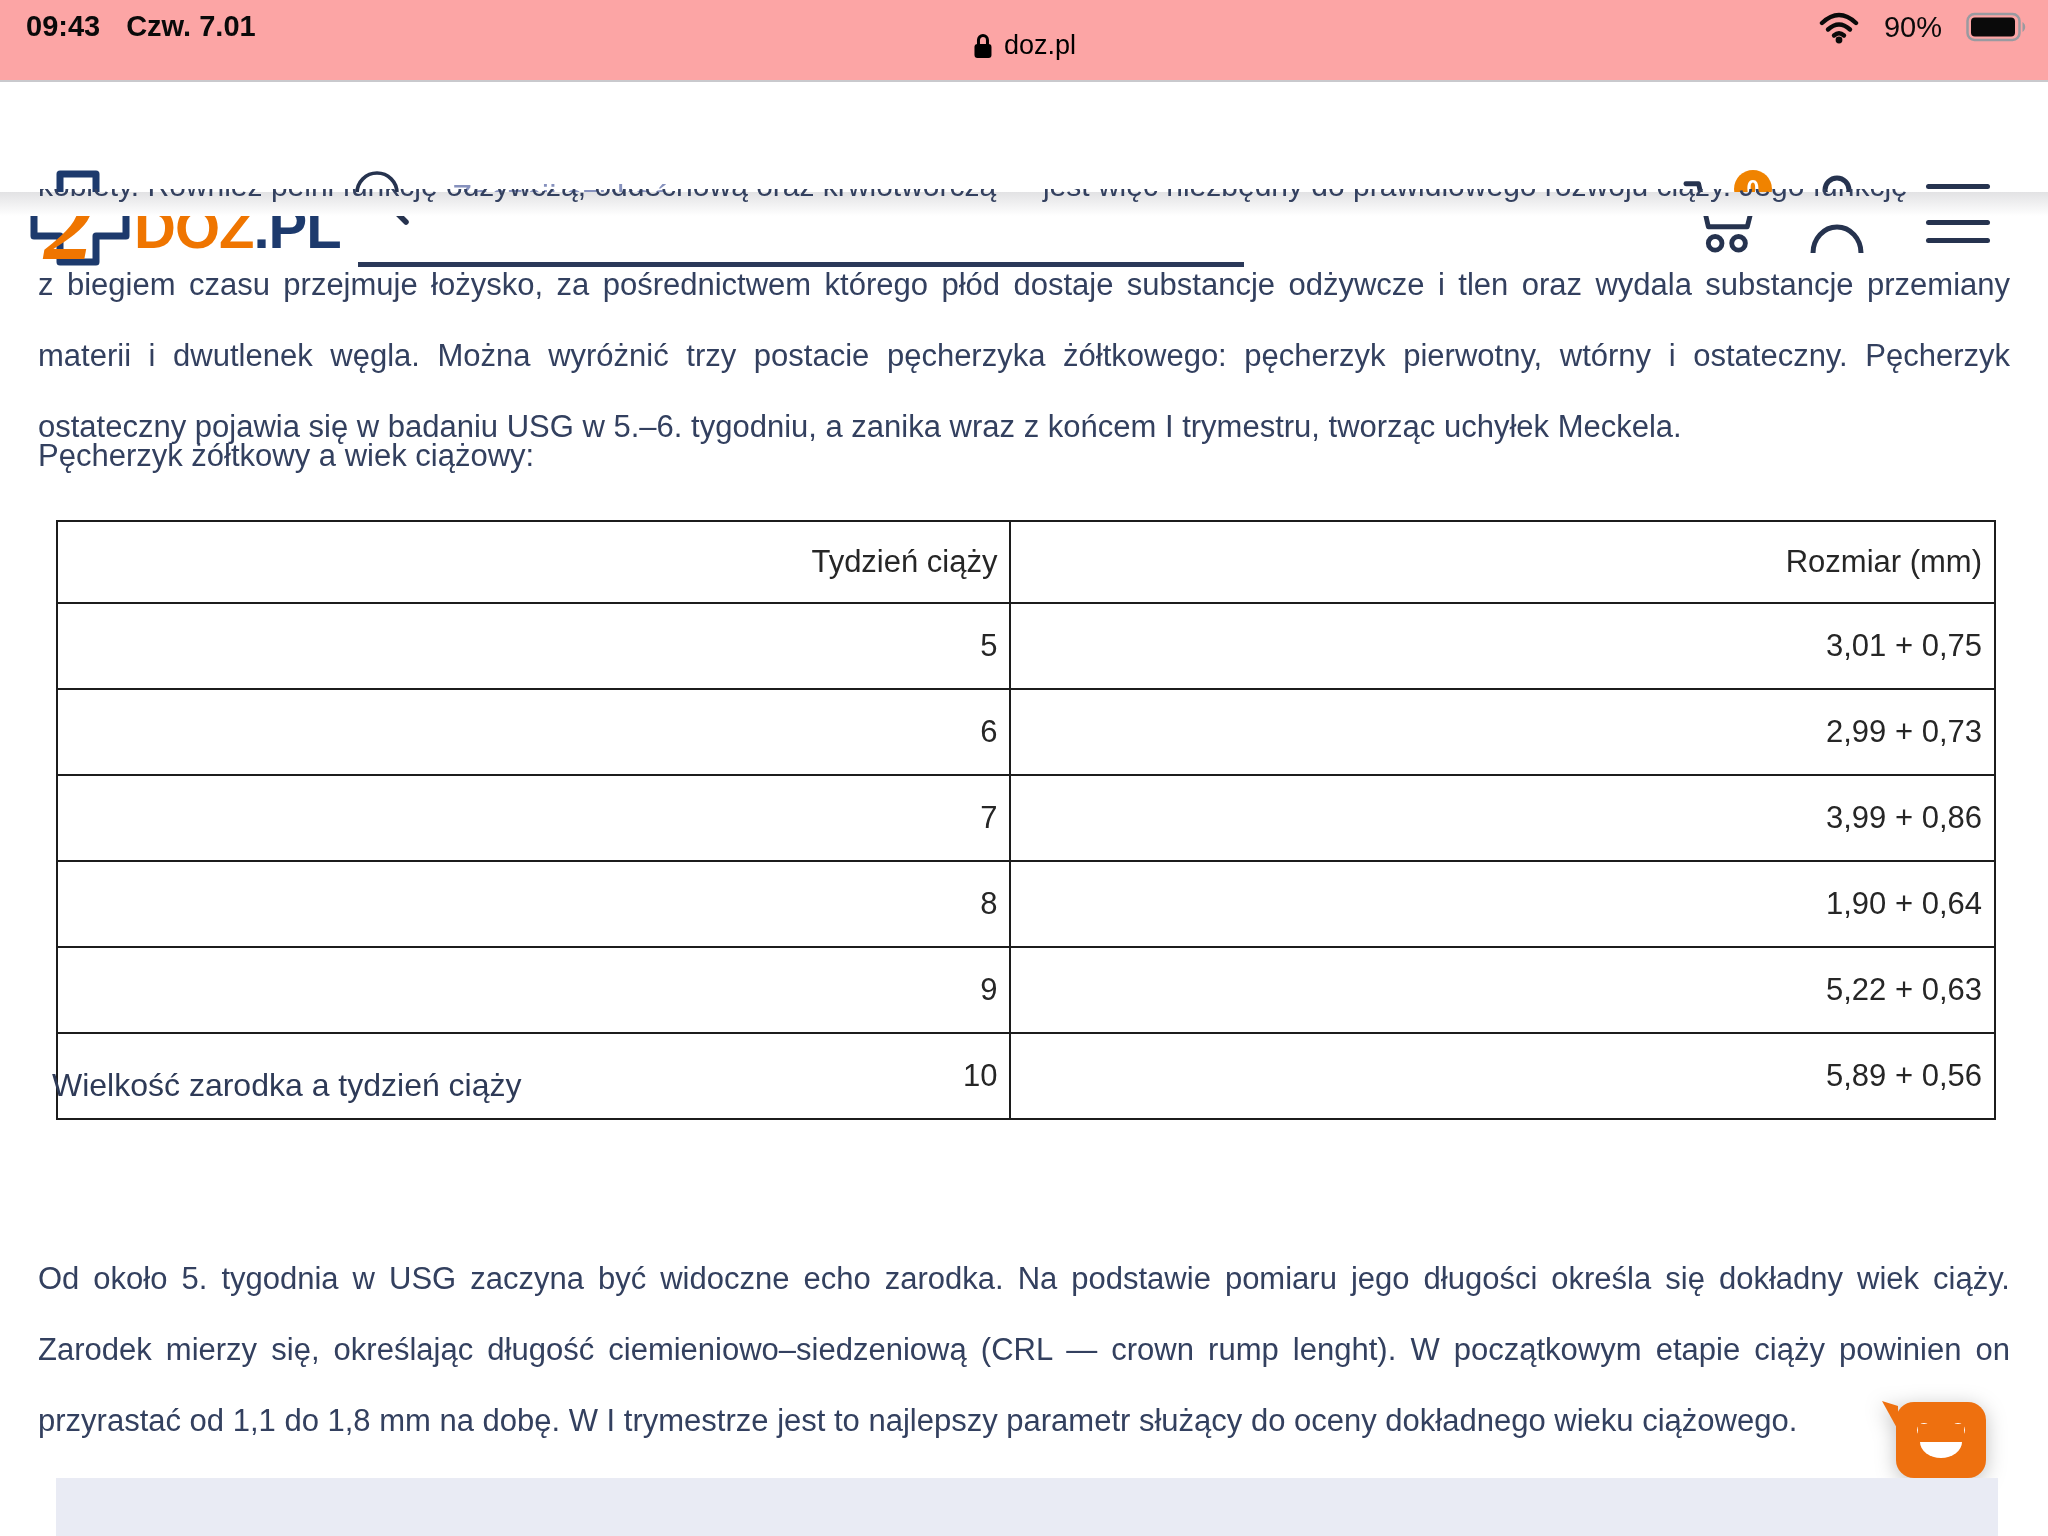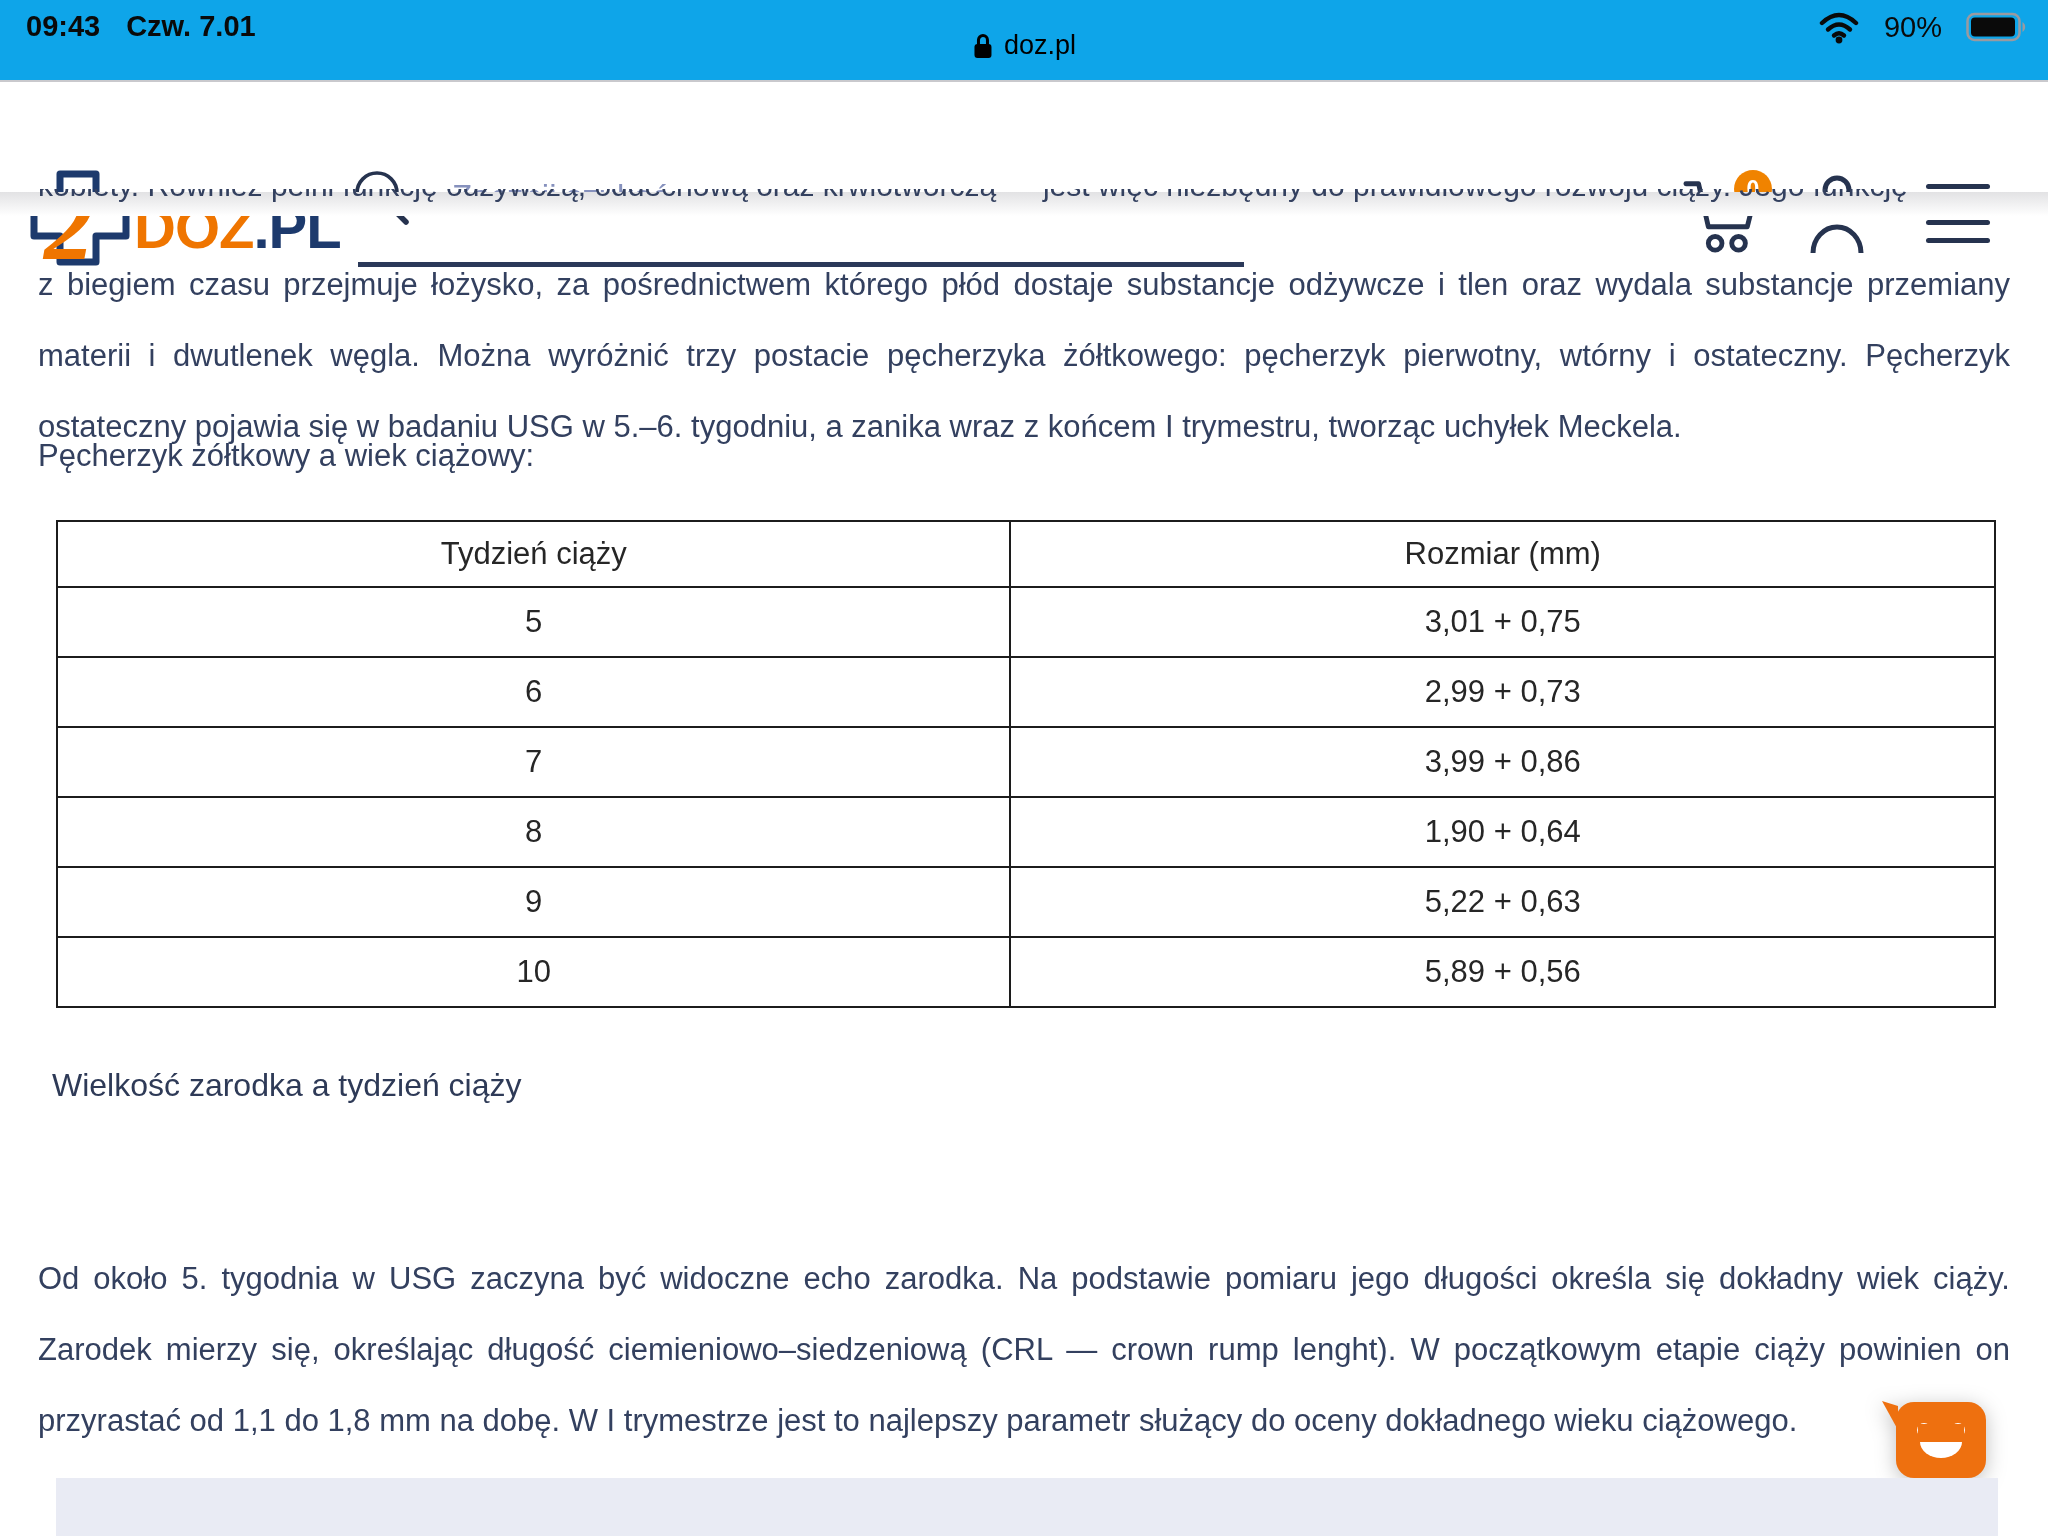--- a/index.html
+++ b/index.html
@@ -1,20 +1,20 @@
 <!DOCTYPE html>
 <html lang="pl"><head>
 <meta charset="utf-8">
 <style>
   html,body{margin:0;padding:0;background:#ffffff;}
   .screen{position:relative;width:2048px;height:1536px;background:#ffffff;overflow:hidden;
           font-family:"Liberation Sans","DejaVu Sans",sans-serif;}
 
   
-  .status-bar{position:absolute;top:0;left:0;right:0;height:80px;background:#0ea5e9;
+  .status-bar{position:absolute;top:0;left:0;right:0;height:80px;background:#fca5a5;
               border-bottom:2px solid #c9c9cd;}
   .status-left{position:absolute;left:26px;top:10px;font-size:29px;font-weight:600;color:#0a0a0a;}
   .status-date{margin-left:26px;}
   .status-right{position:absolute;right:20px;top:10px;display:flex;align-items:center;gap:24px;}
   .battery-text{font-size:29px;font-weight:500;color:#0a0a0a;}
   .url-pill{position:absolute;left:50%;top:30px;transform:translateX(-50%);
             display:flex;align-items:center;gap:10px;font-size:27px;font-weight:500;color:#000;}
 
   
   .site-header{position:absolute;top:82px;left:0;right:0;height:110px;background:#fff;}
@@ -38,21 +38,21 @@
   .clipped-line span{display:block;margin-top:-21px;font-size:30px;line-height:36px;
                      color:#33405f;white-space:nowrap;}
   .para{position:absolute;left:38px;width:1972px;font-size:31px;line-height:71px;
         color:#33405f;text-align:justify;}
   .para1{top:218px;}
   .para2{top:1212px;}
   .table-intro{position:absolute;left:38px;top:438px;font-size:31px;color:#33405f;}
 
   .preg-table{position:absolute;left:56px;top:520px;width:1940px;border-collapse:collapse;
               font-size:31px;color:#262626;table-layout:fixed;}
-  .preg-table th,.preg-table td{border:2px solid #1c1c1c;text-align:center;padding:4px;font-weight:400;}
+  .preg-table th,.preg-table td{border:2px solid #1c1c1c;text-align:right;padding:12px;font-weight:400;}
   .preg-table th{height:56px;}
   .preg-table td{height:60px;}
   .col-week{width:49.2%;}
 
   .heading2{position:absolute;left:38px;top:1040px;font-size:32px;font-weight:400;color:#2e3a57;margin-left:14px;}
 
   
   .chat-widget{position:absolute;left:1882px;top:1396px;width:108px;height:86px;cursor:pointer;
                filter:drop-shadow(0 4px 10px rgba(0,0,0,.25));}
   .footer-strip{position:absolute;left:56px;right:50px;top:1478px;height:58px;background:#e9ebf4;}

